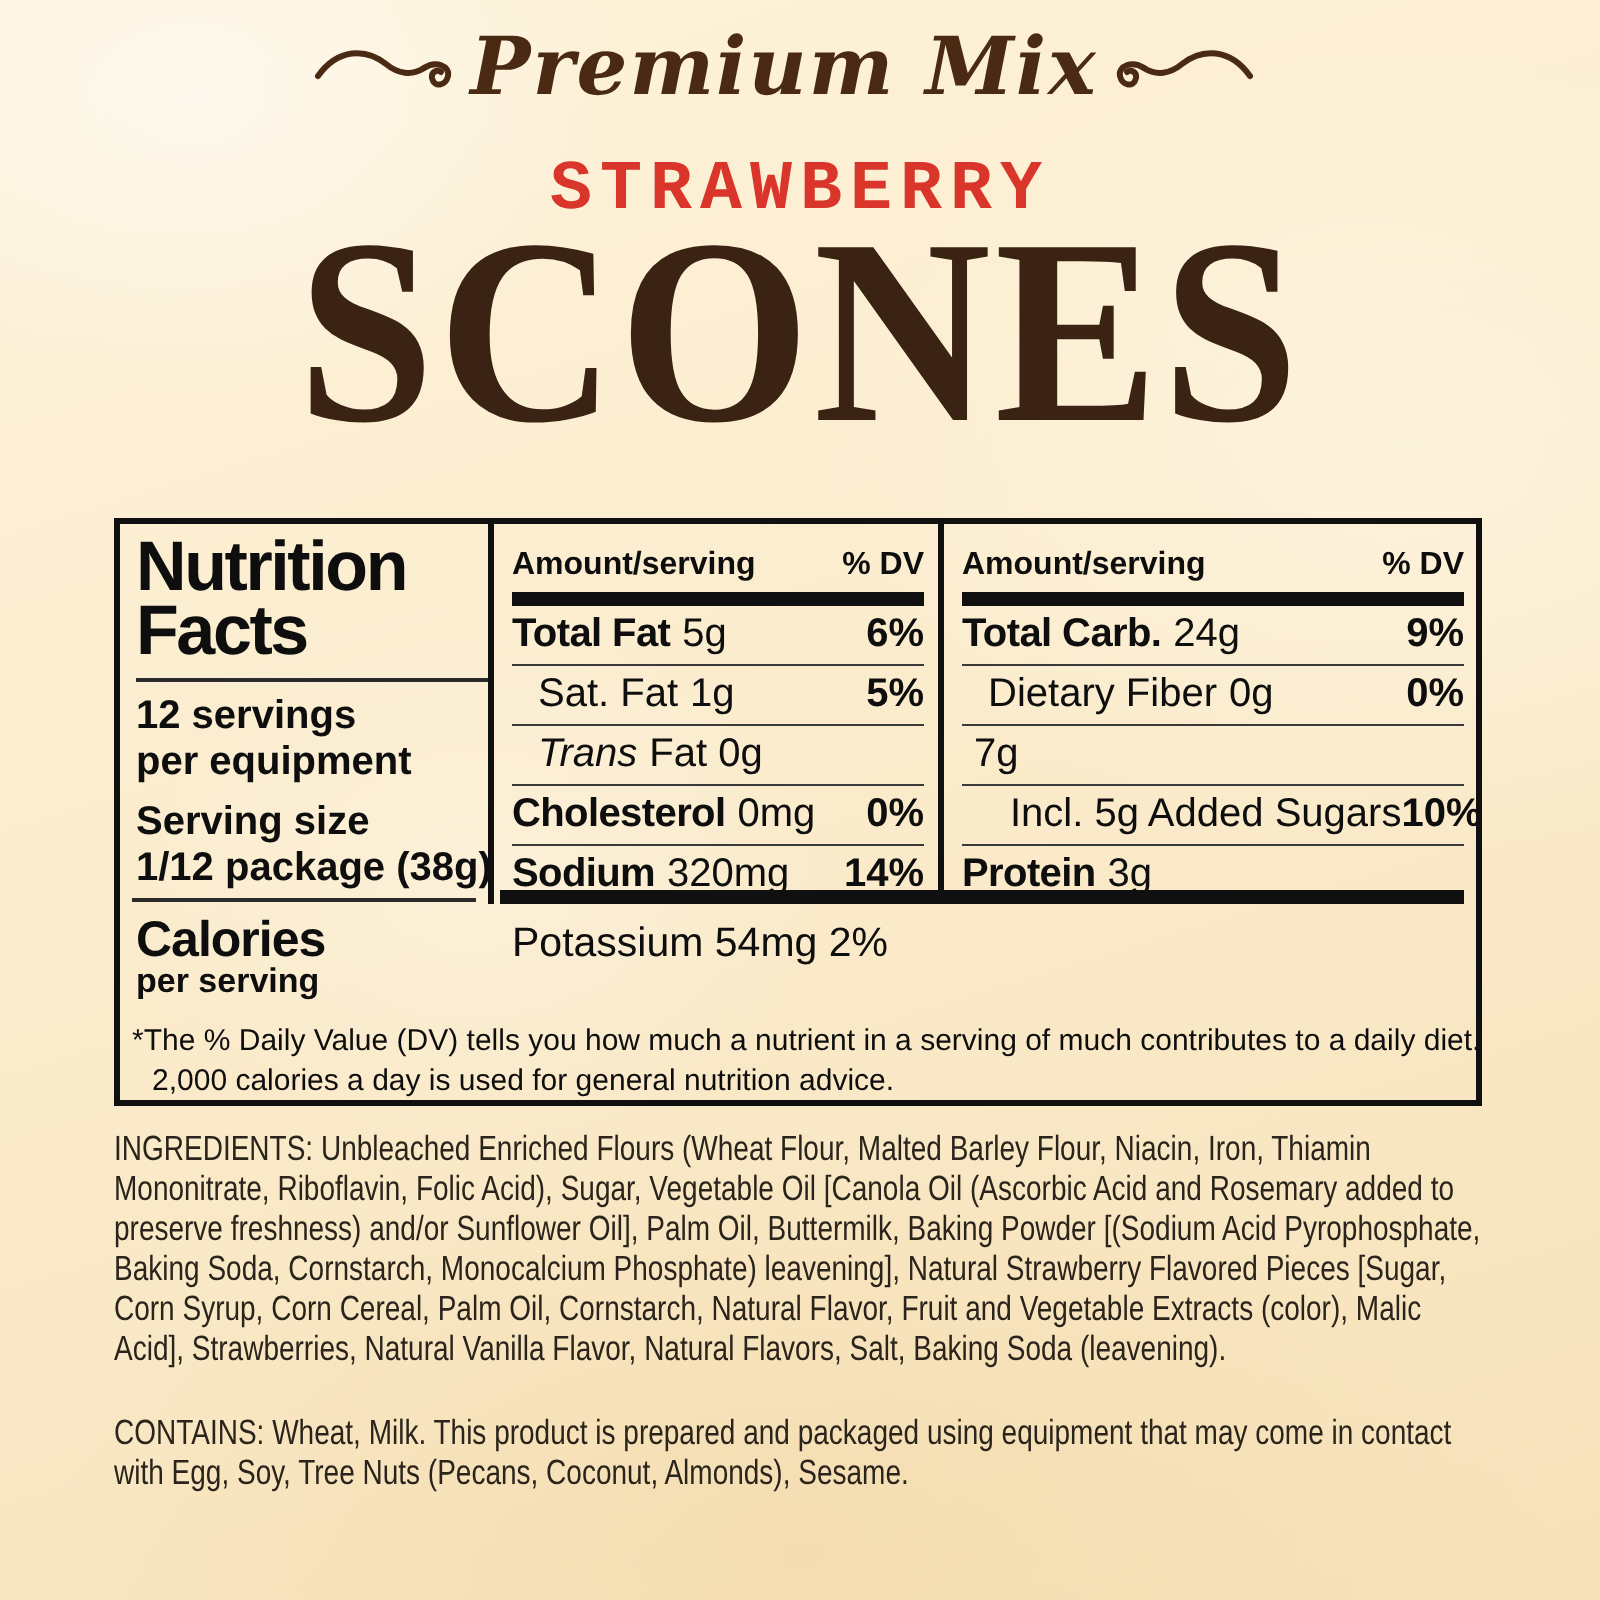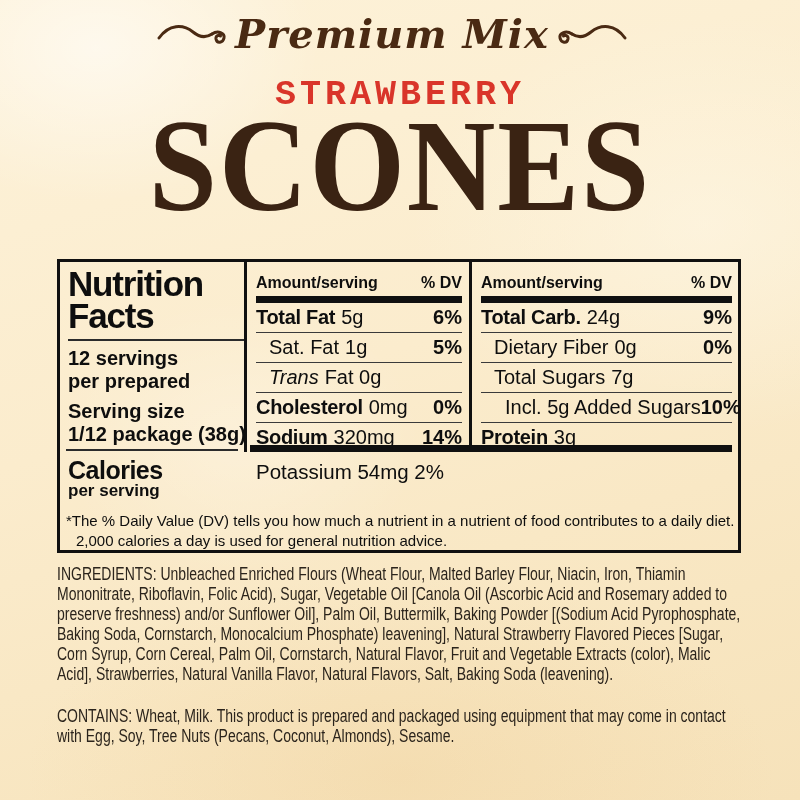--- a/index.html
+++ b/index.html
@@ -82,21 +82,21 @@
 
   <div class="panel">
     <div class="vdiv" id="vdiv1"></div>
     <div class="vdiv" id="vdiv2"></div>
 
     <div class="col col-left">
       <div class="nf-title">Nutrition</div>
       <div class="nf-title">Facts</div>
       <div class="thinrule"></div>
       <div class="servings">12 servings</div>
-      <div class="servings">per prepared</div>
+      <div class="servings">per equipment</div>
       <div class="ssize">Serving size</div>
       <div class="ssize" style="margin-top:0;">1/12 package (38g)</div>
     </div>
 
     <div class="col col-mid">
       <div class="colhead">
         <span>Amount/serving</span>
         <span>% DV</span>
       </div>
       <div class="thickbar"></div>
@@ -137,21 +137,20 @@
         <span class="nlabel b">Total Carb.</span>
         <span class="nvalue">24g</span>
         <span class="ndv">9%</span>
       </div>
       <div class="nrow hr">
         <span class="nlabel ind1">Dietary Fiber</span>
         <span class="nvalue">0g</span>
         <span class="ndv">0%</span>
       </div>
       <div class="nrow hr">
-        <span class="nlabel ind1">Total Sugars</span>
         <span class="nvalue">7g</span>
         <span class="ndv"></span>
       </div>
       <div class="nrow hr">
         <span class="nlabel ind2">Incl. 5g Added Sugars</span>
         <span class="ndv">10%</span>
       </div>
       <div class="nrow">
         <span class="nlabel b">Protein</span>
         <span class="nvalue">3g</span>
@@ -164,21 +163,21 @@
     <div class="calblock">
       <div>
         <div class="callab1">Calories</div>
         <div class="callab2">per serving</div>
       </div>
     </div>
     <div class="vitamins">
       <div>Potassium 54mg 2%</div>
     </div>
     <div class="footnote">
-      <div>*The % Daily Value (DV) tells you how much a nutrient in a nutrient of food contributes to a daily diet.</div>
+      <div>*The % Daily Value (DV) tells you how much a nutrient in a serving of much contributes to a daily diet.</div>
       <div class="l2">2,000 calories a day is used for general nutrition advice.</div>
     </div>
   </div>
 
   <div class="condensed ingredients">INGREDIENTS: Unbleached Enriched Flours (Wheat Flour, Malted Barley Flour, Niacin, Iron, Thiamin Mononitrate, Riboflavin, Folic Acid), Sugar, Vegetable Oil [Canola Oil (Ascorbic Acid and Rosemary added to preserve freshness) and/or Sunflower Oil], Palm Oil, Buttermilk, Baking Powder [(Sodium Acid Pyrophosphate, Baking Soda, Cornstarch, Monocalcium Phosphate) leavening], Natural Strawberry Flavored Pieces [Sugar, Corn Syrup, Corn Cereal, Palm Oil, Cornstarch, Natural Flavor, Fruit and Vegetable Extracts (color), Malic Acid], Strawberries, Natural Vanilla Flavor, Natural Flavors, Salt, Baking Soda (leavening).</div>
   <div class="condensed contains">CONTAINS: Wheat, Milk. This product is prepared and packaged using equipment that may come in contact with Egg, Soy, Tree Nuts (Pecans, Coconut, Almonds), Sesame.</div>
 
 </div>
 
 </body></html>

